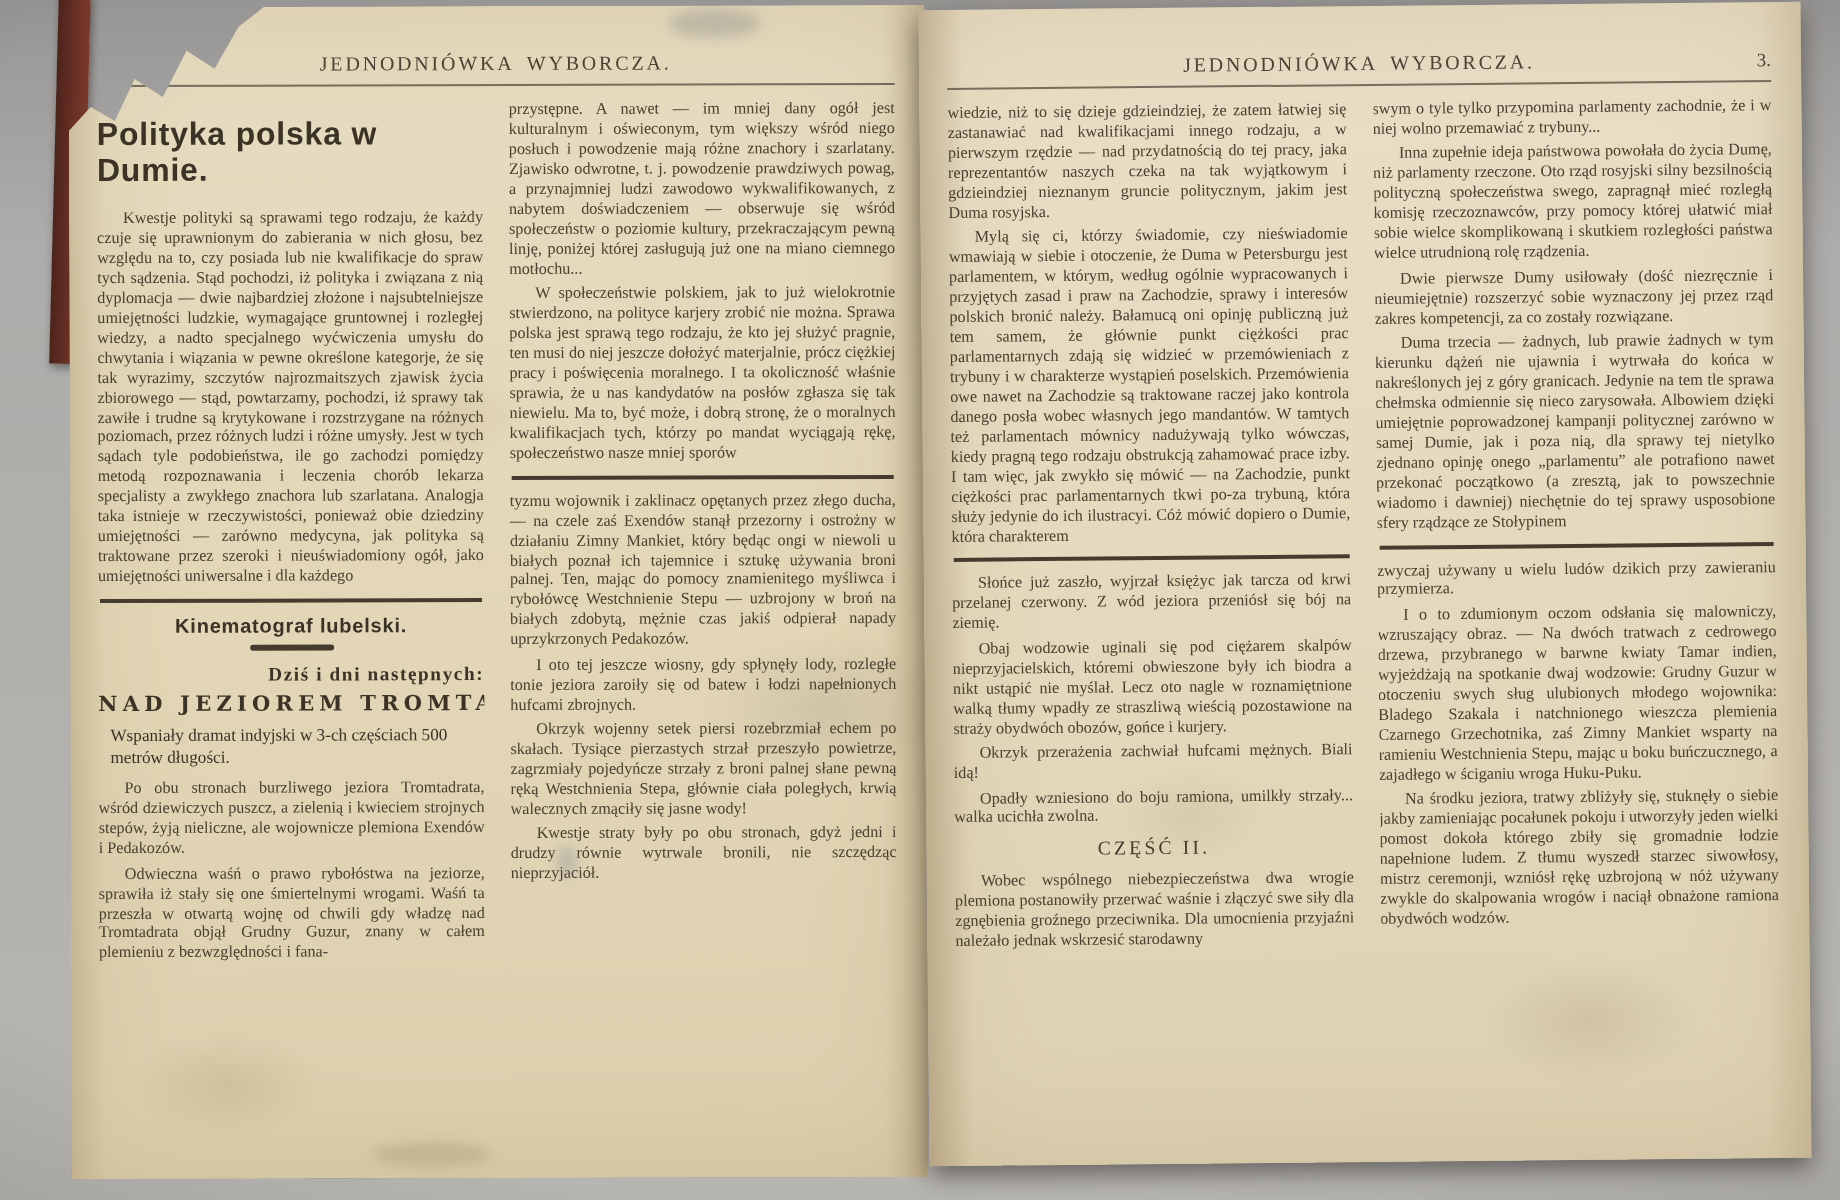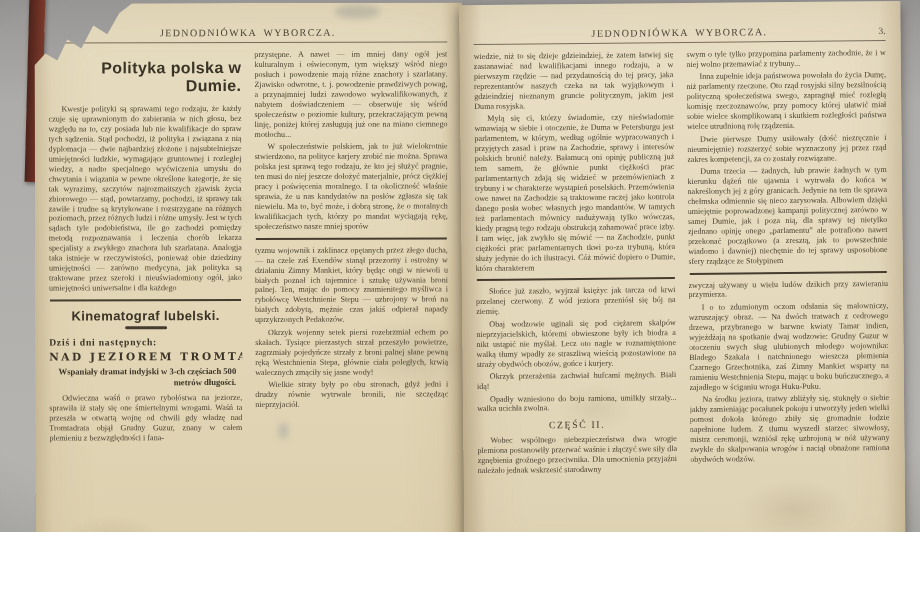--- a/index.html
+++ b/index.html
@@ -1,16 +1,16 @@
 <!DOCTYPE html>
 <html><head>
 <meta charset="utf-8">
 <style>
   html,body{margin:0;padding:0;}
-  #photo{position:relative;width:920px;height:532px;overflow:hidden;
+  #photo{position:relative;width:920px;height:600px;overflow:hidden;
     background:
       radial-gradient(ellipse 130% 100% at 50% 45%, rgba(0,0,0,0) 55%, rgba(30,28,26,.38) 100%),
       linear-gradient(180deg,#989694 0%,#aeacaa 20%,#b4b2af 70%,#b7b5b2 100%);
     font-family:"Liberation Serif","DejaVu Serif",serif;}
   .cover-edge{position:absolute;left:27px;top:-4px;width:16px;height:186px;
     background:linear-gradient(90deg,#4c231b,#6b3125 60%,#7a3a2b);transform:rotate(1.5deg);
     box-shadow:1px 2px 4px rgba(0,0,0,.4);}
   .page{position:absolute;top:3px;height:586px;
     box-shadow:0 5px 12px rgba(25,22,18,.5), inset 0 0 60px rgba(140,105,55,.18);}
   #page-left{left:35px;width:428px;
@@ -34,27 +34,27 @@
   .page-inner{padding:24px 15px 0 14px;}
   .ph{display:flex;align-items:baseline;font-size:10px;letter-spacing:1.4px;color:#4c4336;}
   .ph .num{width:34px;letter-spacing:0;font-size:9.5px;}
   .ph .ttl{flex:1;text-align:center;word-spacing:3px;}
   .hrule{height:1px;background:#5c5245;margin:4px 0 0;opacity:.8;}
   .cols{display:flex;gap:13px;margin-top:7px;height:538px;overflow:hidden;}
   .col{flex:1;min-width:0;overflow:hidden;}
   .para{font-size:8.1px;line-height:1.23;color:#49402f;text-align:justify;text-indent:13px;margin:0 0 2.5px;}
   .para.cont{text-indent:0;}
   .art-title{font-family:"Liberation Sans",sans-serif;font-weight:bold;font-size:16px;letter-spacing:.4px;
-    text-align:right;color:#3a3326;margin:9px 0 9px;}
-  .sec-title{font-family:"Liberation Sans",sans-serif;font-weight:bold;font-size:13px;letter-spacing:.4px;
+    text-align:left;color:#3a3326;margin:9px 0 9px;}
+  .sec-title{font-family:"Liberation Sans",sans-serif;font-weight:bold;font-size:10px;letter-spacing:.4px;
     text-align:center;color:#3a3326;margin:7px 0 3px;}
-  .bold-line{font-weight:bold;font-size:9.6px;letter-spacing:.8px;text-align:left;color:#3a3326;margin:5px 0 3px;}
+  .bold-line{font-weight:bold;font-size:9.6px;letter-spacing:.8px;text-align:right;color:#3a3326;margin:5px 0 3px;}
   .display-line{font-family:"DejaVu Serif",serif;font-weight:bold;font-size:10.5px;letter-spacing:2.6px;
     text-align:center;color:#3a3326;margin:3px 0 4px;white-space:nowrap;}
-  .subtitle-line{font-weight:bold;font-size:8.6px;line-height:1.32;text-align:right;color:#3a3326;margin:0 6px 5px;}
+  .subtitle-line{font-weight:normal;font-size:8.6px;line-height:1.32;text-align:left;color:#3a3326;margin:0 6px 5px;}
   .part-line{font-size:9.8px;letter-spacing:1.6px;text-align:center;color:#443b2d;margin:6px 0 5px;}
   .rule{height:2px;background:#453c2f;margin:6px 1px 6px;}
   .small-rule{width:42px;height:2.5px;background:#453c2f;margin:2px auto 7px;border-radius:2px;}
   .stain{position:absolute;border-radius:50%;filter:blur(3px);pointer-events:none;}
   .stain.s1{left:300px;top:2px;width:46px;height:14px;background:rgba(150,150,145,.45);}
   .stain.s2{left:243px;top:420px;width:10px;height:16px;background:rgba(90,110,140,.25);}
   .stain.s3{left:150px;top:568px;width:60px;height:12px;background:rgba(110,90,55,.18);}
 </style>
 </head>
 <body>
@@ -76,29 +76,31 @@
       <div class="cols">
         <div class="col">
             <div class="art-title">Polityka polska w Dumie.</div>
             <div class="para">Kwestje polityki są sprawami tego rodzaju, że każdy czuje się uprawnionym do zabierania w nich głosu, bez względu na to, czy posiada lub nie kwalifikacje do spraw tych sądzenia. Stąd pochodzi, iż polityka i związana z nią dyplomacja — dwie najbardziej złożone i najsubtelniejsze umiejętności ludzkie, wymagające gruntownej i rozległej wiedzy, a nadto specjalnego wyćwiczenia umysłu do chwytania i wiązania w pewne określone kategorje, że się tak wyrazimy, szczytów najrozmaitszych zjawisk życia zbiorowego — stąd, powtarzamy, pochodzi, iż sprawy tak zawiłe i trudne są krytykowane i rozstrzygane na różnych poziomach, przez różnych ludzi i różne umysły. Jest w tych sądach tyle podobieństwa, ile go zachodzi pomiędzy metodą rozpoznawania i leczenia chorób lekarza specjalisty a zwykłego znachora lub szarlatana. Analogja taka istnieje w rzeczywistości, ponieważ obie dziedziny umiejętności — zarówno medycyna, jak polityka są traktowane przez szeroki i nieuświadomiony ogół, jako umiejętności uniwersalne i dla każdego</div>
             <div class="rule"></div>
             <div class="sec-title">Kinematograf lubelski.</div>
             <div class="small-rule"></div>
             <div class="bold-line">Dziś i dni następnych:</div>
             <div class="display-line">NAD JEZIOREM TROMTADRATA.</div>
             <div class="subtitle-line">Wspaniały dramat indyjski w 3-ch częściach 500 metrów długości.</div>
+            <div class="para">Po obu stronach burzliwego jeziora Tromtadrata, wśród dziewiczych puszcz, a zielenią i kwieciem strojnych stepów, żyją nieliczne, ale wojownicze plemiona Exendów i Pedakozów.</div>
             <div class="para">Odwieczna waśń o prawo rybołóstwa na jeziorze, sprawiła iż stały się one śmiertelnymi wrogami. Waśń ta przeszła w otwartą wojnę od chwili gdy władzę nad Tromtadrata objął Grudny Guzur, znany w całem plemieniu z bezwzględności i fana-</div>
           </div>
         <div class="col">
             <div class="para cont">przystępne. A nawet — im mniej dany ogół jest kulturalnym i oświeconym, tym większy wśród niego posłuch i powodzenie mają różne znachory i szarlatany. Zjawisko odwrotne, t. j. powodzenie prawdziwych powag, a przynajmniej ludzi zawodowo wykwalifikowanych, z nabytem doświadczeniem — obserwuje się wśród społeczeństw o poziomie kultury, przekraczającym pewną linję, poniżej której zasługują już one na miano ciemnego motłochu...</div>
             <div class="para">W społeczeństwie polskiem, jak to już wielokrotnie stwierdzono, na polityce karjery zrobić nie można. Sprawa polska jest sprawą tego rodzaju, że kto jej służyć pragnie, ten musi do niej jeszcze dołożyć materjalnie, prócz ciężkiej pracy i poświęcenia moralnego. I ta okoliczność właśnie sprawia, że u nas kandydatów na posłów zgłasza się tak niewielu. Ma to, być może, i dobrą stronę, że o moralnych kwalifikacjach tych, którzy po mandat wyciągają rękę, społeczeństwo nasze mniej sporów</div>
             <div class="rule"></div>
             <div class="para cont">tyzmu wojownik i zaklinacz opętanych przez złego ducha, — na czele zaś Exendów stanął przezorny i ostrożny w działaniu Zimny Mankiet, który będąc ongi w niewoli u białych poznał ich tajemnice i sztukę używania broni palnej. Ten, mając do pomocy znamienitego myśliwca i rybołówcę Westchnienie Stepu — uzbrojony w broń na białych zdobytą, mężnie czas jakiś odpierał napady uprzykrzonych Pedakozów.</div>
+            <div class="para">I oto tej jeszcze wiosny, gdy spłynęły lody, rozległe tonie jeziora zaroiły się od batew i łodzi napełnionych hufcami zbrojnych.</div>
             <div class="para">Okrzyk wojenny setek piersi rozebrzmiał echem po skałach. Tysiące pierzastych strzał przeszyło powietrze, zagrzmiały pojedyńcze strzały z broni palnej słane pewną ręką Westchnienia Stepa, głównie ciała poległych, krwią walecznych zmąciły się jasne wody!</div>
-            <div class="para">Wielkie straty były po obu stronach, gdyż jedni i drudzy równie wytrwale bronili, nie szczędząc nieprzyjaciół.</div>
+            <div class="para">Kwestje straty były po obu stronach, gdyż jedni i drudzy równie wytrwale bronili, nie szczędząc nieprzyjaciół.</div>
           </div>
       </div>
     </div>
   </div>
 
   <div class="page" id="page-right">
     <div class="page-inner">
       <div class="ph">
         <span class="num"></span>
         <span class="ttl">JEDNODNIÓWKA WYBORCZA.</span>

